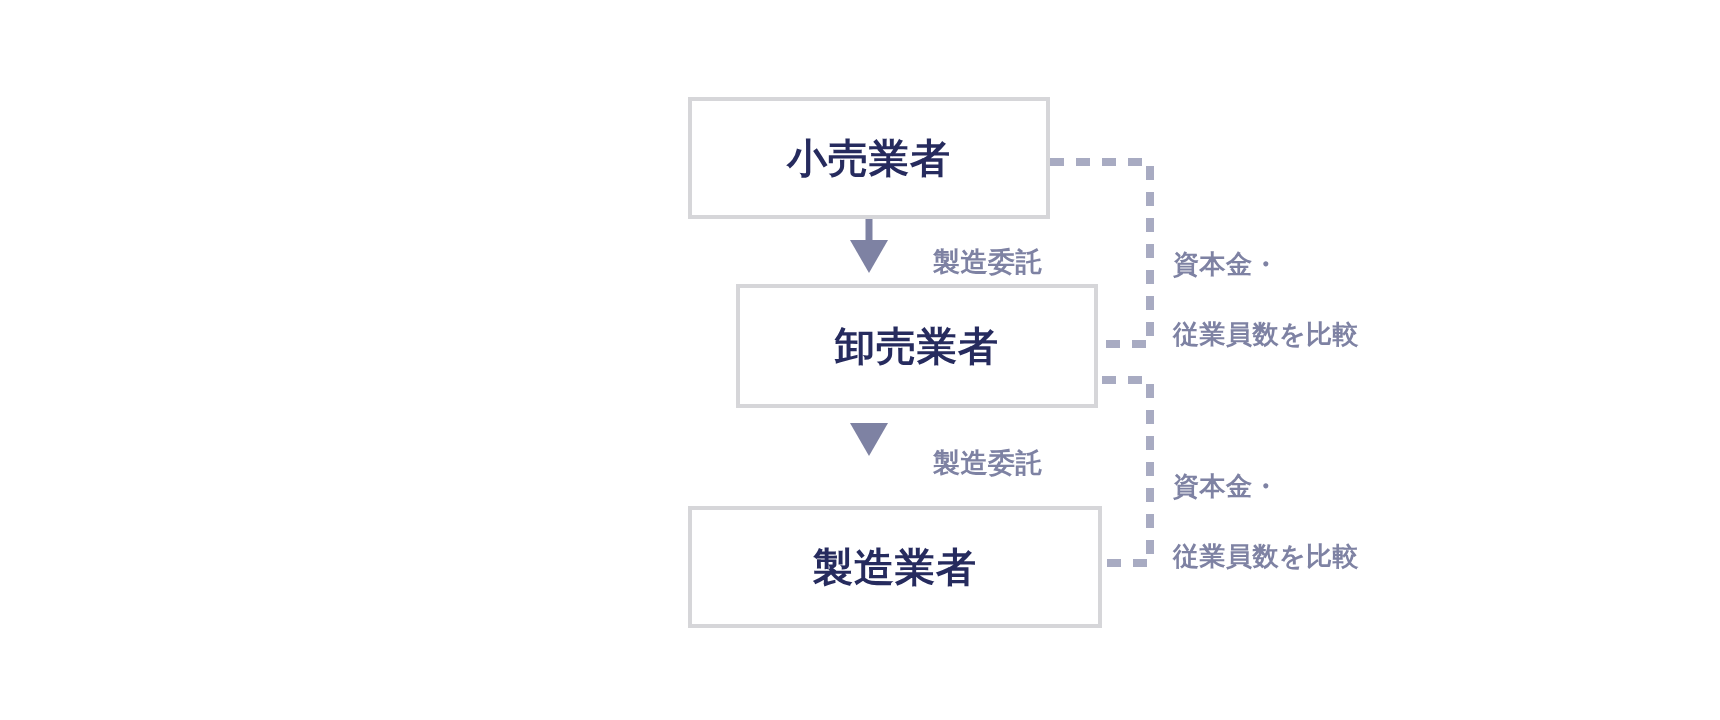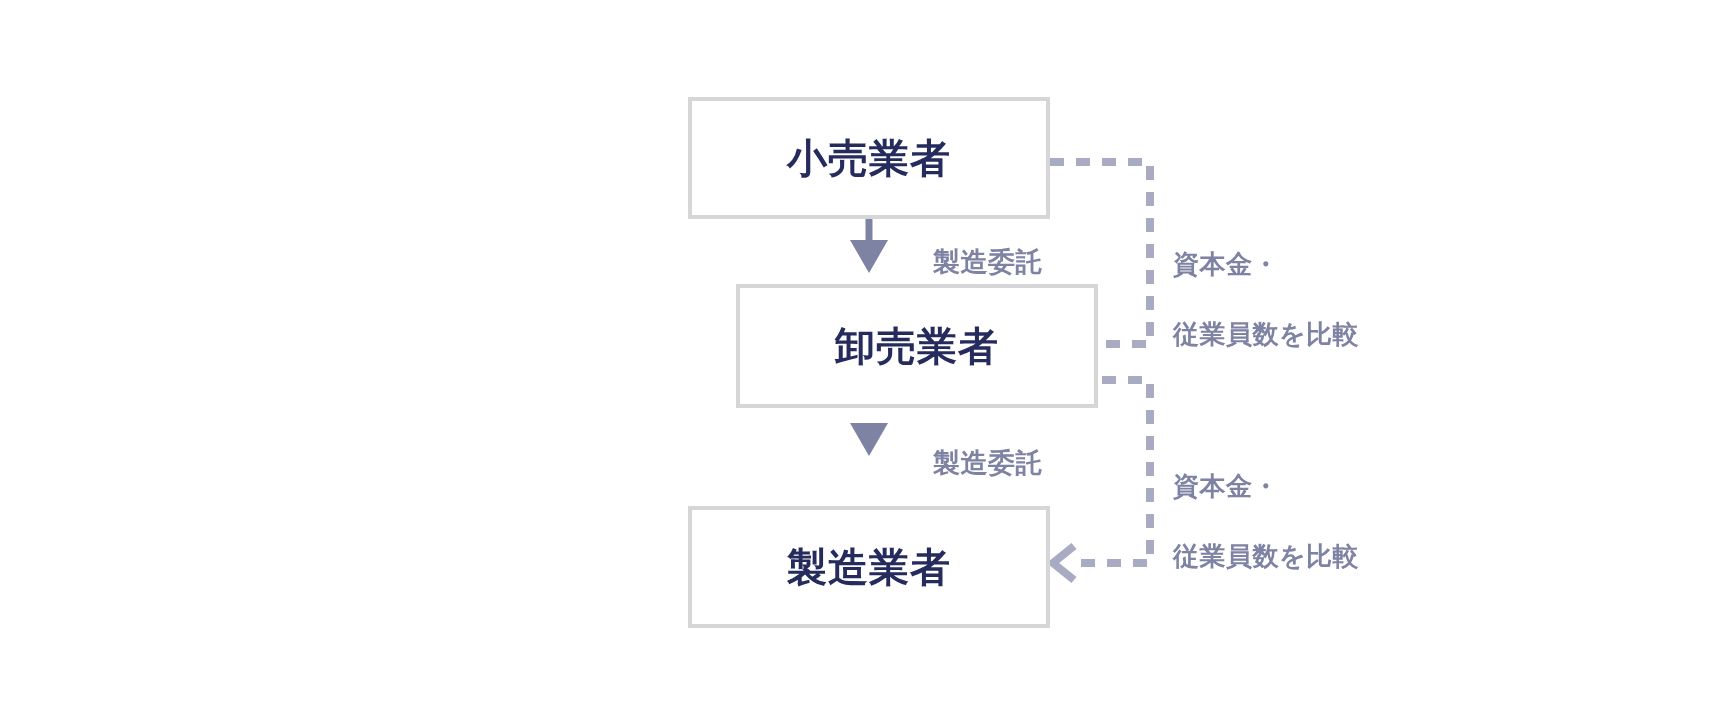--- a/index.html
+++ b/index.html
@@ -83,21 +83,21 @@
   </svg>
 
   <div class="node" style="left:688px;top:97px;width:362px;height:122px;">
     <span class="node-label">小売業者</span>
   </div>
 
   <div class="node" style="left:688px;top:284px;width:362px;height:124px;margin-left:48px;">
     <span class="node-label">卸売業者</span>
   </div>
 
-  <div class="node" style="left:688px;top:506px;width:362px;height:122px;text-align:center;">
+  <div class="node" style="left:688px;top:506px;width:414px;height:122px;text-align:center;">
     <span class="node-label">製造業者</span>
   </div>
 
   <div class="flow-label" style="left:906px;top:245px;">製造委託</div>
 
   <div class="flow-label" style="left:906px;top:446px;">製造委託</div>
 
   <div class="cmp-label" style="left:1173px;top:212px;">
     <div>資本金・</div>
     <div>従業員数を比較</div>

